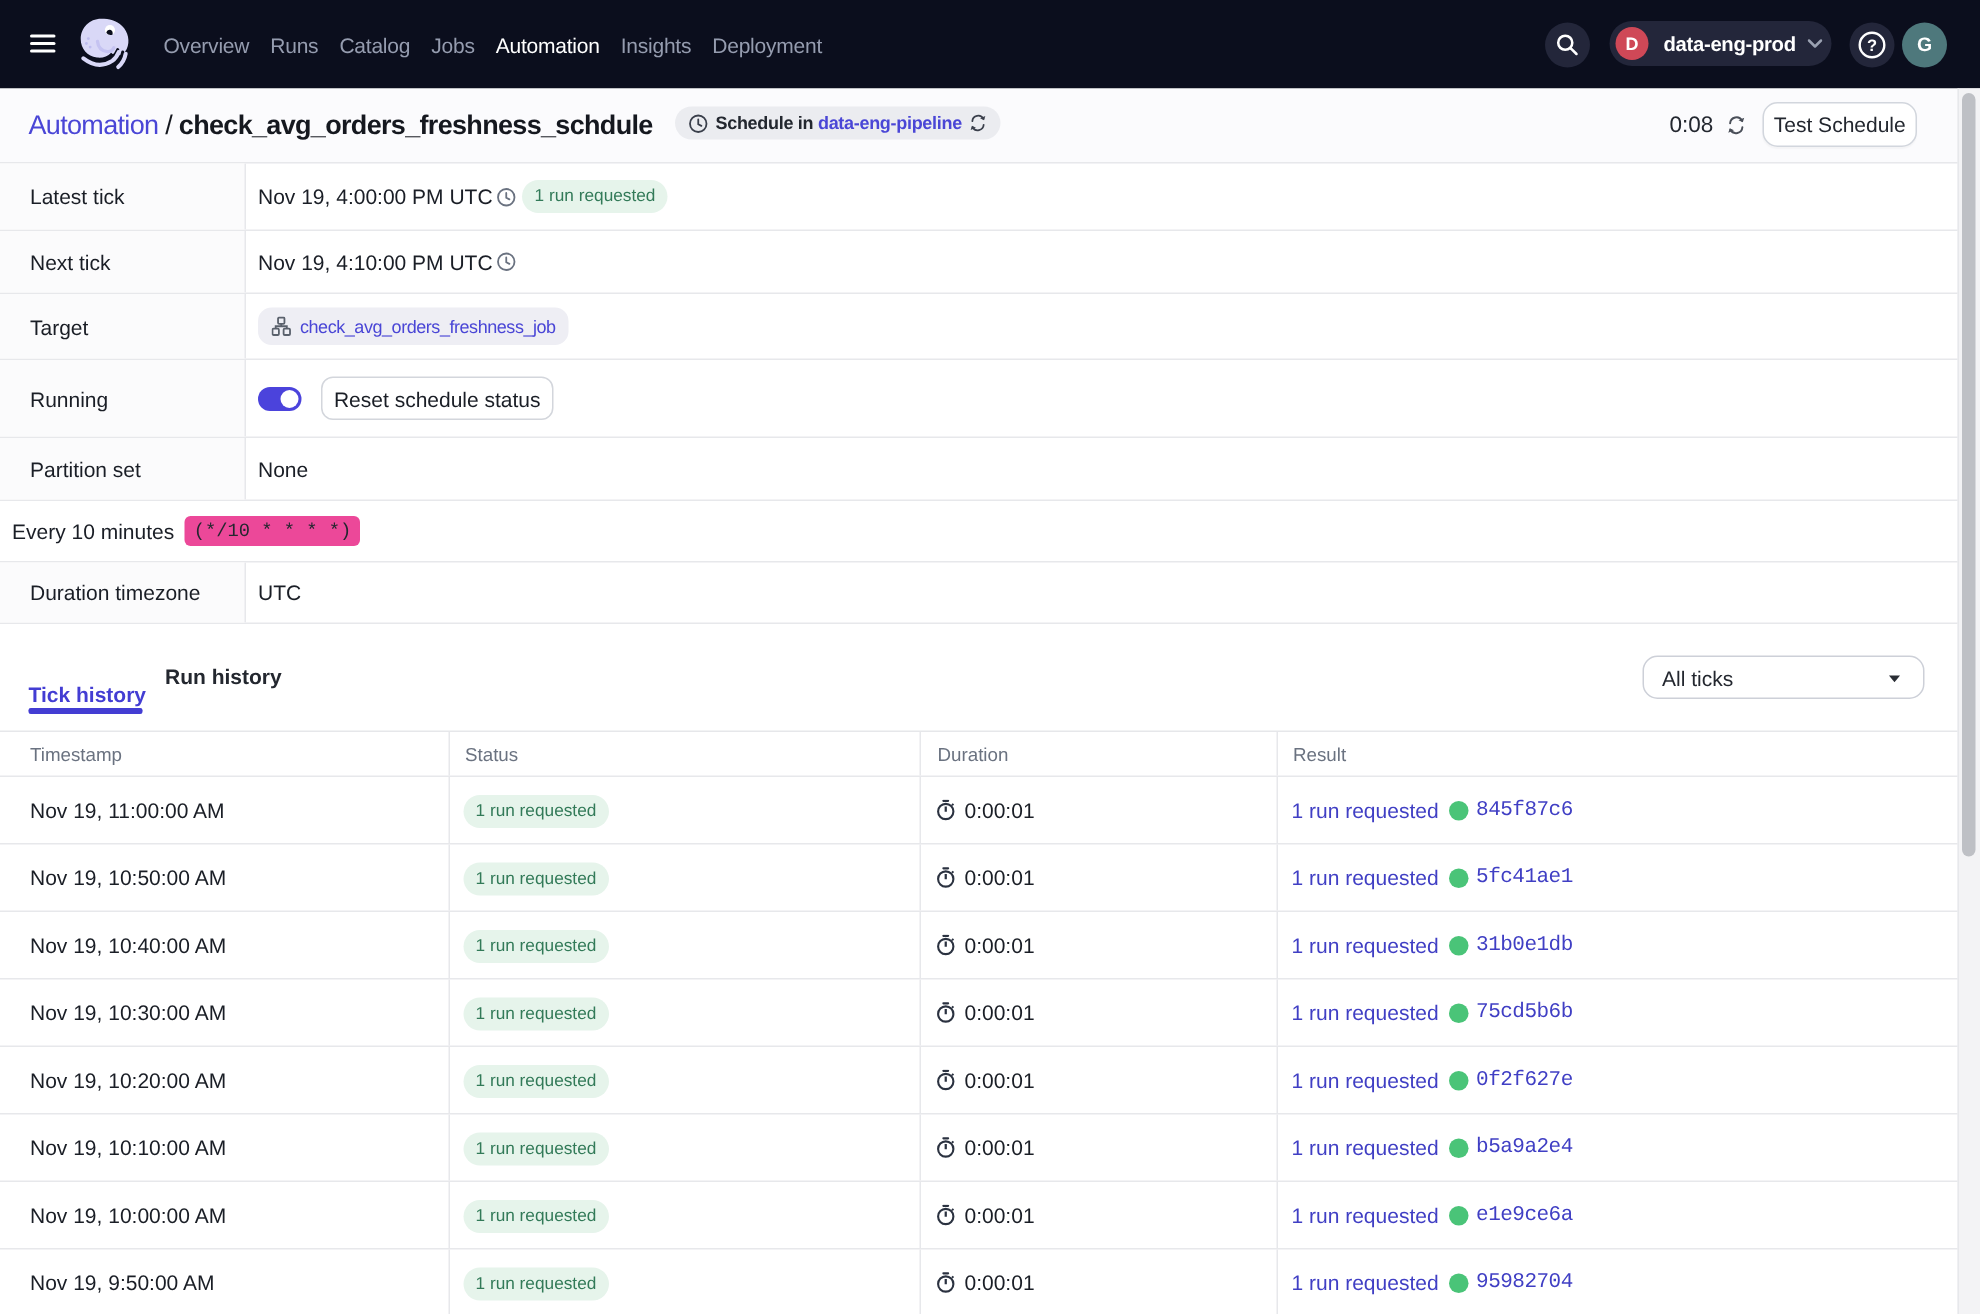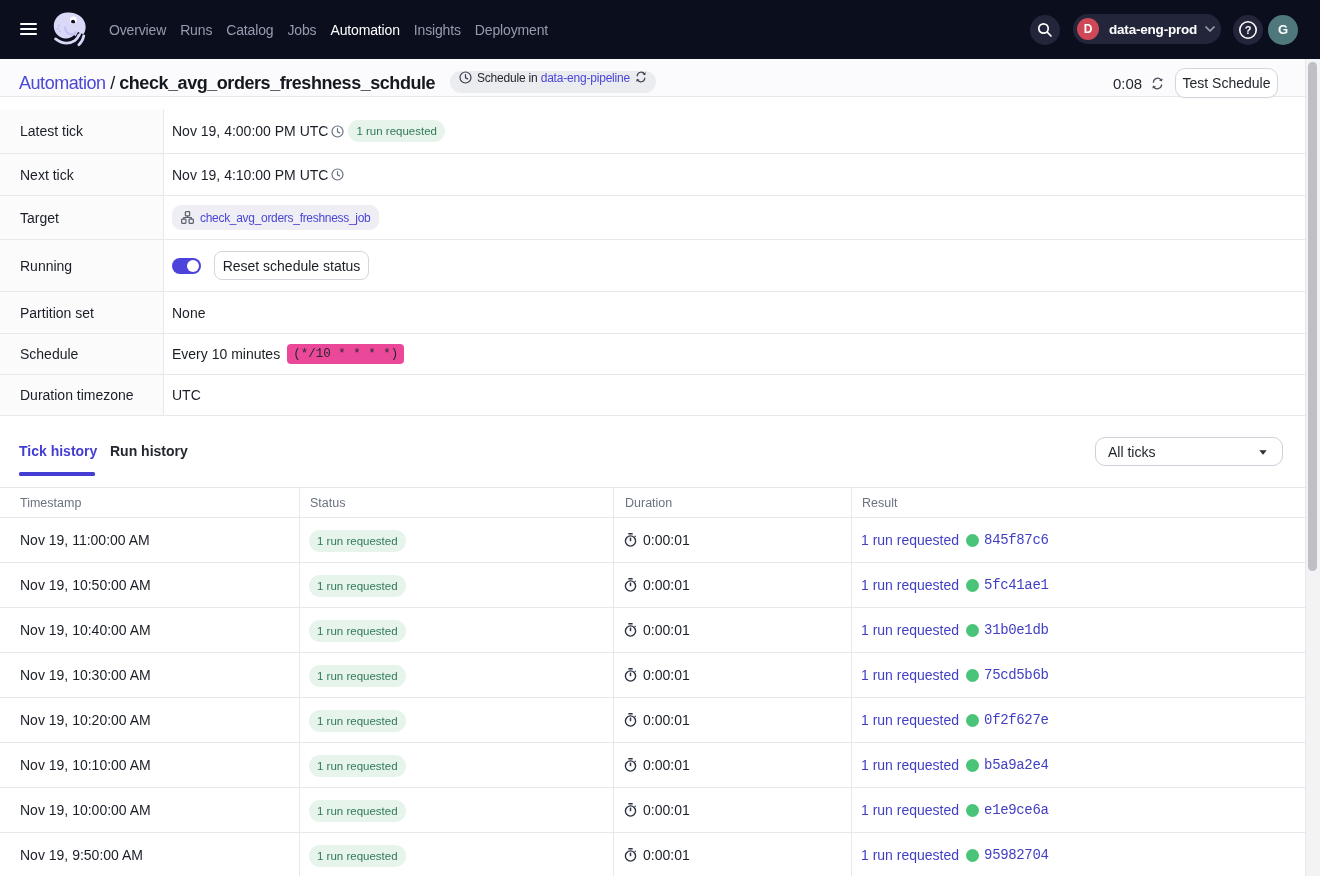--- a/index.html
+++ b/index.html
@@ -10,42 +10,42 @@
 #nav { position:absolute; left:0; top:0; width:1320px; height:59px; background:#0b0e1d; }
 #burger span { position:absolute; left:20px; width:17px; height:2px; background:#fff; border-radius:1px; }
 .navmenu { position:absolute; left:109px; top:0; height:59px; display:flex; align-items:center; gap:14px; }
 .navmenu a { font-size:14px; font-weight:400; color:#959caf; text-decoration:none; letter-spacing:-0.15px; }
 .navmenu a.on { color:#ffffff; }
 .navcirc { position:absolute; border-radius:50%; background:#23263a; display:flex; align-items:center; justify-content:center; }
 #envpill { position:absolute; left:1073px; top:14px; width:148px; height:30px; border-radius:15px; background:#23263a; display:flex; align-items:center; }
 #envpill .avat { width:22px; height:22px; margin-left:4px; border-radius:50%; background:#cf4857; color:#fff; font-size:12px; font-weight:700; display:flex; align-items:center; justify-content:center; }
 #envpill .lbl { color:#fff; font-size:13.5px; font-weight:600; margin-left:10px; letter-spacing:-0.2px; white-space:nowrap; }
 
-#crumb { position:absolute; left:0; top:59px; width:1320px; height:38px; background:#fbfbfd; border-bottom:1px solid #e7e8eb; }
+#crumb { position:absolute; left:0; top:59px; width:1320px; height:50px; background:#fbfbfd; border-bottom:1px solid #e7e8eb; }
 #crumb .title { position:absolute; left:19px; top:14px; font-size:18px; letter-spacing:-0.45px; color:#15181f; font-weight:600; white-space:nowrap; }
 #crumb .title a { color:#4a46d6; font-weight:500; text-decoration:none; }
-#schip { position:absolute; left:450px; height:22px; border-radius:11px; background:#ebecf0; display:flex; align-items:flex-start; padding:0 9px; font-size:12px; letter-spacing:-0.2px; color:#23272f; top:12px; white-space:nowrap; }
+#schip { position:absolute; left:450px; height:22px; border-radius:11px; background:#ebecf0; display:flex; align-items:center; padding:0 9px; font-size:12px; letter-spacing:-0.2px; color:#23272f; top:12px; white-space:nowrap;font-weight:bold; }
 #schip a { color:#4a46d6; text-decoration:none; }
 #cd { position:absolute; left:1113px; top:16px; font-size:15px; color:#23272f; }
 #testbtn { position:absolute; left:1175px; top:9px; width:103px; height:30px; background:#fff; border:1px solid #d2d6dd; border-radius:10px; font-size:14px; color:#23272f; display:flex; align-items:center; justify-content:center; box-shadow:0 1px 1px rgba(0,0,0,0.03); }
 
 #props { position:absolute; left:0; top:109px; width:1320px; }
 .prow { display:flex; border-bottom:1px solid #e7e8eb; }
 .prow .k { width:164px; border-right:1px solid #e7e8eb; background:#fbfbfc; display:flex; align-items:center; padding-left:20px; font-size:14px; color:#1a1e26; }
 .prow .v { flex:1; display:flex; align-items:center; padding-left:8px; font-size:14px; color:#1a1e26; }
 .chip-green { height:22px; border-radius:11px; background:#e6f4eb; color:#327a58; font-size:11.5px; display:inline-flex; align-items:center; padding:0 8px; }
 .chip-target { height:25px; border-radius:9px; background:#eeeef4; display:inline-flex; align-items:center; padding:0 9px; gap:6px; font-size:12px; letter-spacing:-0.3px; }
 .chip-target a { color:#4a46d6; text-decoration:none;text-align:center; }
 .chip-code { height:20px; border-radius:4px; background:#ec4899; font-family:"Liberation Mono",monospace; font-size:12.5px; color:#23272f; display:inline-flex; align-items:center; padding:0 6px; }
 #toggle { width:29px; height:16px; border-radius:8px; background:#4b43dc; position:relative; }
 #toggle::after { content:""; position:absolute; right:2px; top:2px; width:12px; height:12px; background:#fff; border-radius:50%; }
 #resetbtn { margin-left:13px; width:155px; height:29px; background:#fff; border:1px solid #d3d6dc; border-radius:8px; font-size:14px; color:#1a1e26; display:flex; align-items:center; justify-content:center; }
 
 #tabs { position:absolute; left:0; top:421px; width:1320px; height:66px; background:#fff; }
-#tabs .t1 { position:absolute; left:19px; top:22px; font-size:14px; font-weight:600; color:#433dd3; }
+#tabs .t1 { position:absolute; left:19px; top:34px; font-size:14px; font-weight:600; color:#433dd3; }
 #tabs .t2 { position:absolute; left:110px; top:22px; font-size:14px; font-weight:600; color:#23272f; }
 #tabs .ul { position:absolute; left:19px; top:51px; width:76px; height:4px; background:#433dd3; border-radius:1.5px; }
 #allticks { position:absolute; left:1095px; top:16px; width:188px; height:29px; background:#fff; border:1px solid #cdd0d8; border-radius:10px; font-size:14px; color:#23272f; display:flex; align-items:center; padding-left:12px; }
 #allticks svg { position:absolute; right:15px; top:12px; }
 
 #ticks { position:absolute; left:0; top:487px; width:1320px; border-top:1px solid #e6e7ea; }
 .trow { position:relative; height:45px; border-bottom:1px solid #e7e8eb; }
 .thead { height:30px; }
 .thead span { position:absolute; top:8px; font-size:12.5px; color:#6a7280; }
 .cb { position:absolute; top:0; bottom:0; width:1px; background:#e7e8eb; }
@@ -180,21 +180,20 @@
     <div class="v">
         <div id="toggle"></div>
         <div id="resetbtn">Reset schedule status</div>
       </div>
   </div>
   <div class="prow" style="height:42px">
     <div class="k">Partition set</div>
     <div class="v">None</div>
   </div>
   <div class="prow" style="height:41px">
-    <div class="k">Schedule</div>
     <div class="v">Every 10 minutes<span class="chip-code" style="margin-left:7px">(*/10 * * * *)</span></div>
   </div>
   <div class="prow" style="height:41px">
     <div class="k">Duration timezone</div>
     <div class="v">UTC</div>
   </div>
 </div>
 
 <div id="tabs">
   <div class="t1">Tick history</div>

